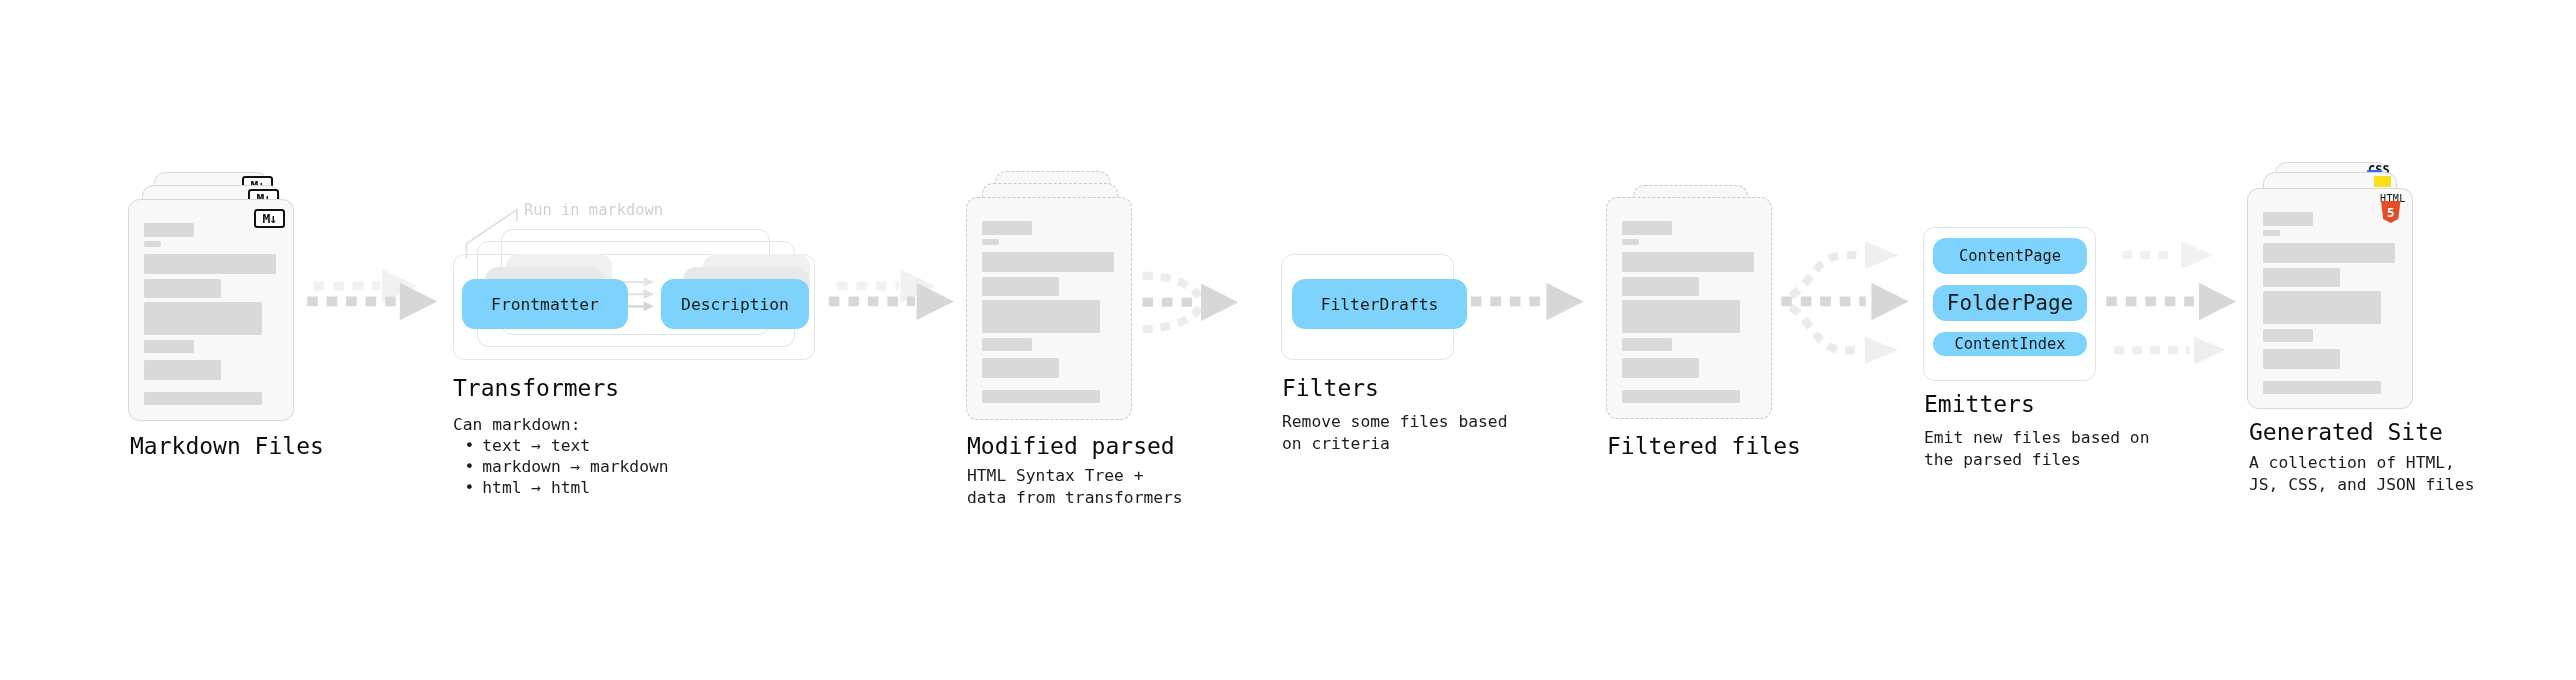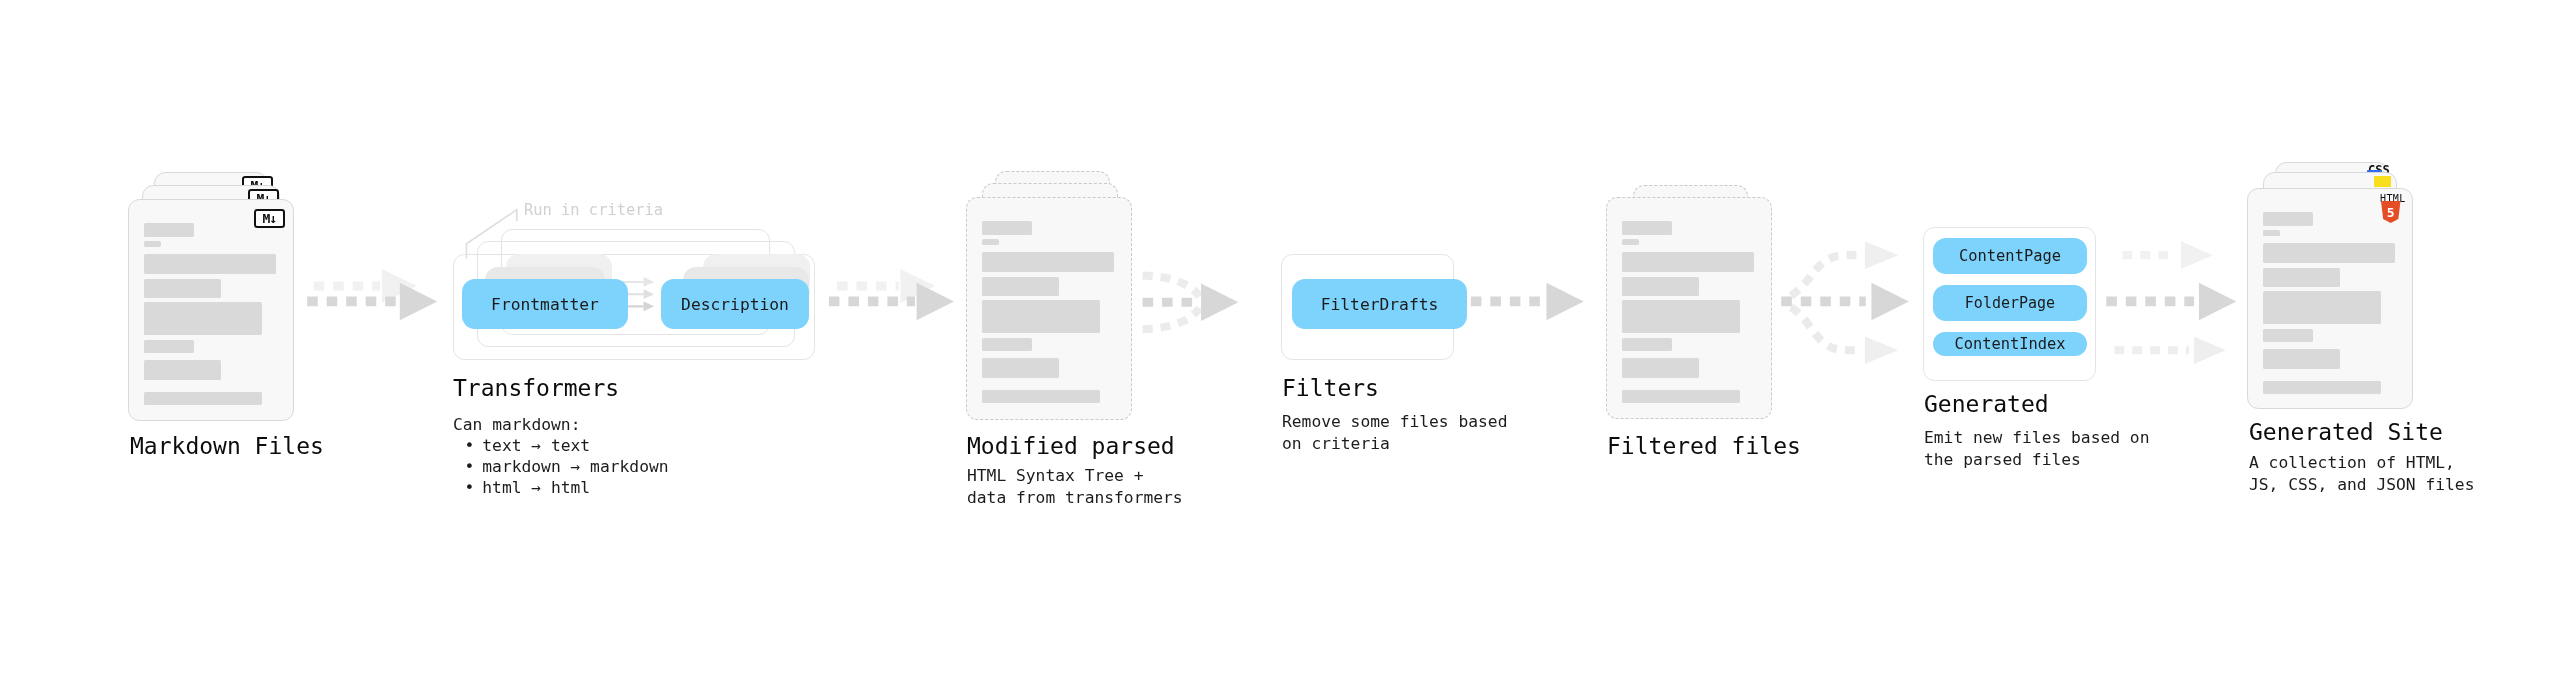--- a/index.html
+++ b/index.html
@@ -123,21 +123,21 @@
       <div class="bar b5"></div>
       <div class="bar b6"></div>
       <div class="bar b7"></div>
       <div class="bar b8"></div>
     </div>
     <div class="md-icon" style="left:254px;top:209px">M↓</div>
     <div class="stage-label" style="left:130px;top:433px">Markdown Files</div>
   </div>
 
   <div>
-    <div class="parallel-note" style="left:524px;top:201px">Run in criteria</div>
+    <div class="parallel-note" style="left:524px;top:201px">Run in markdown</div>
     <div class="outline-box" style="left:501px;top:229px;width:269px;height:106px"></div>
     <div class="outline-box" style="left:477px;top:241px;width:318px;height:106px"></div>
     <div class="outline-box" style="left:453px;top:254px;width:362px;height:106px"></div>
     <div class="pill ghost2" style="left:506px;top:254px;width:106px;height:50px"></div>
     <div class="pill ghost1" style="left:485px;top:267px;width:120px;height:50px"></div>
     <div class="pill ghost2" style="left:703px;top:254px;width:107px;height:50px"></div>
     <div class="pill ghost1" style="left:683px;top:267px;width:126px;height:50px"></div>
     <div class="pill" style="left:462px;top:279px;width:166px;height:50px">Frontmatter</div>
     <div class="pill" style="left:661px;top:279px;width:148px;height:50px">Description</div>
     <div class="stage-label" style="left:453px;top:375px">Transformers</div>
@@ -195,23 +195,23 @@
       <div class="bar b6"></div>
       <div class="bar b7"></div>
       <div class="bar b8"></div>
     </div>
     <div class="stage-label" style="left:1607px;top:433px">Filtered files</div>
   </div>
 
   <div>
     <div class="outline-box" style="left:1923px;top:227px;width:173px;height:154px"></div>
     <div class="pill" style="left:1933px;top:238px;width:154px;height:36px;font-size:15.4px">ContentPage</div>
-    <div class="pill" style="left:1933px;top:285px;width:154px;height:36px;font-size:15px">FolderPage</div>
+    <div class="pill" style="left:1933px;top:285px;width:154px;height:36px;font-size:21px">FolderPage</div>
     <div class="pill" style="left:1933px;top:332px;width:154px;height:24px;font-size:15.4px">ContentIndex</div>
-    <div class="stage-label" style="left:1924px;top:391px">Generated</div>
+    <div class="stage-label" style="left:1924px;top:391px">Emitters</div>
     <div class="stage-sub" style="left:1924px;top:427px">Emit new files based on
 the parsed files</div>
   </div>
 
   <div>
     <div class="card" style="left:2275px;top:162px;width:114px;height:73px"></div>
     <div class="css-word" style="left:2368px;top:163px">CSS</div>
     <div class="css-bar" style="left:2367px;top:170px"></div>
     <div class="card" style="left:2263px;top:172px;width:134px;height:73px"></div>
     <div class="js-icon" style="left:2374px;top:176px"></div>

